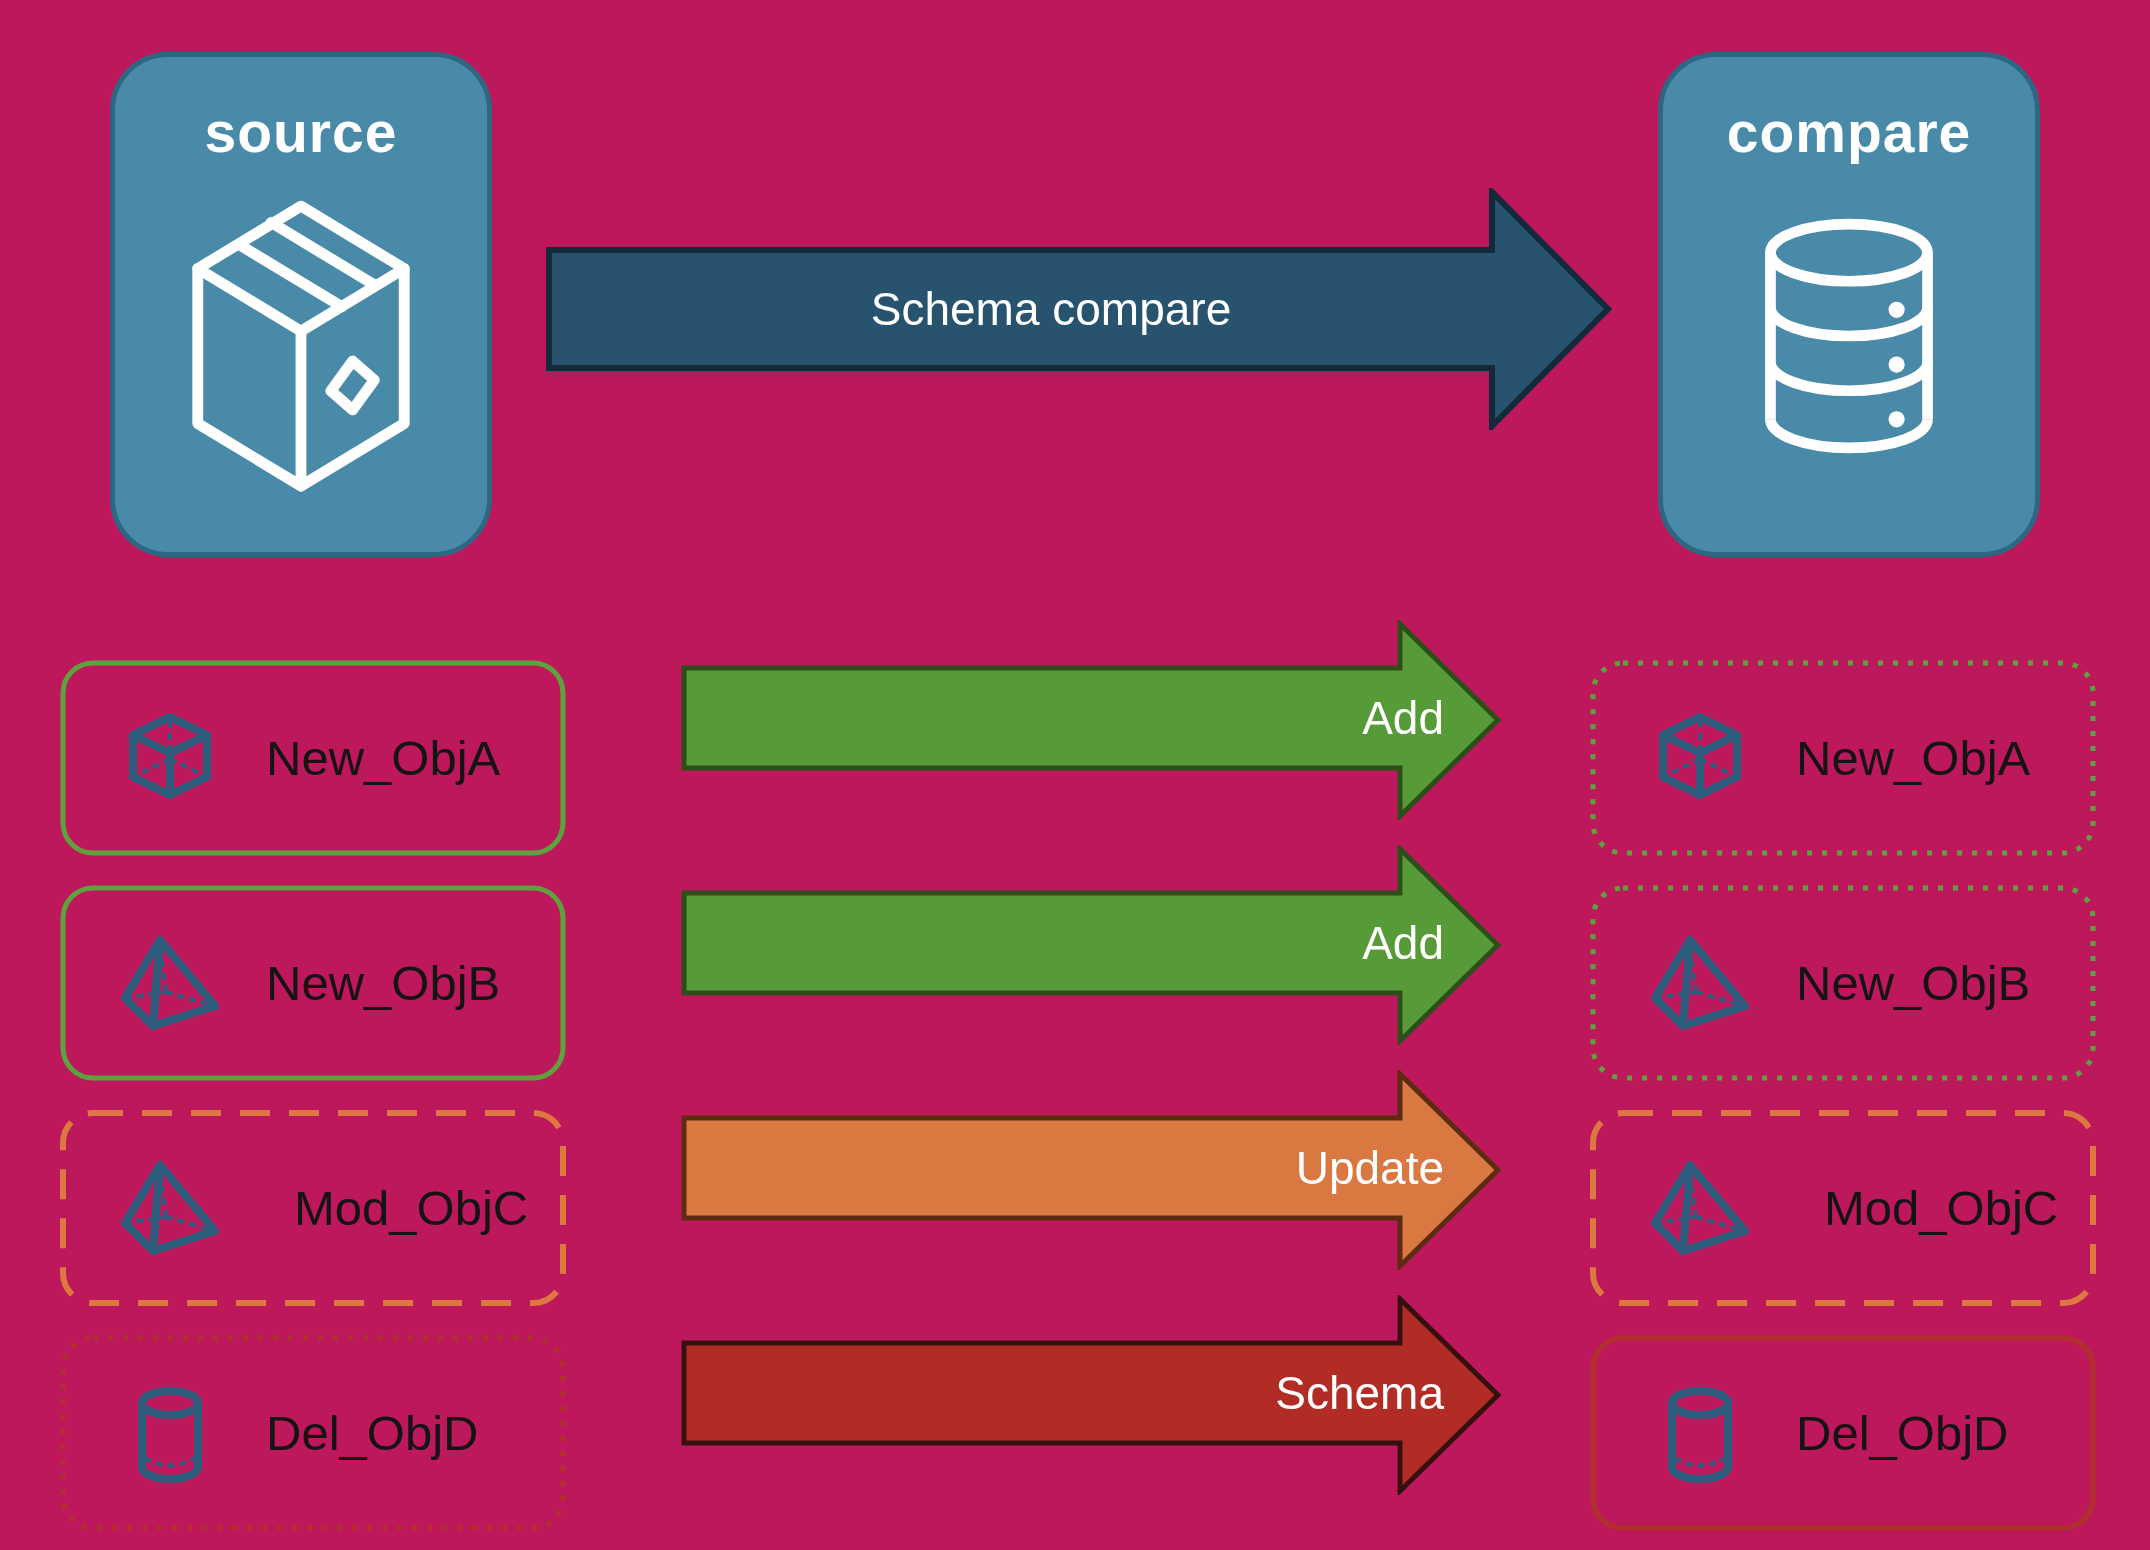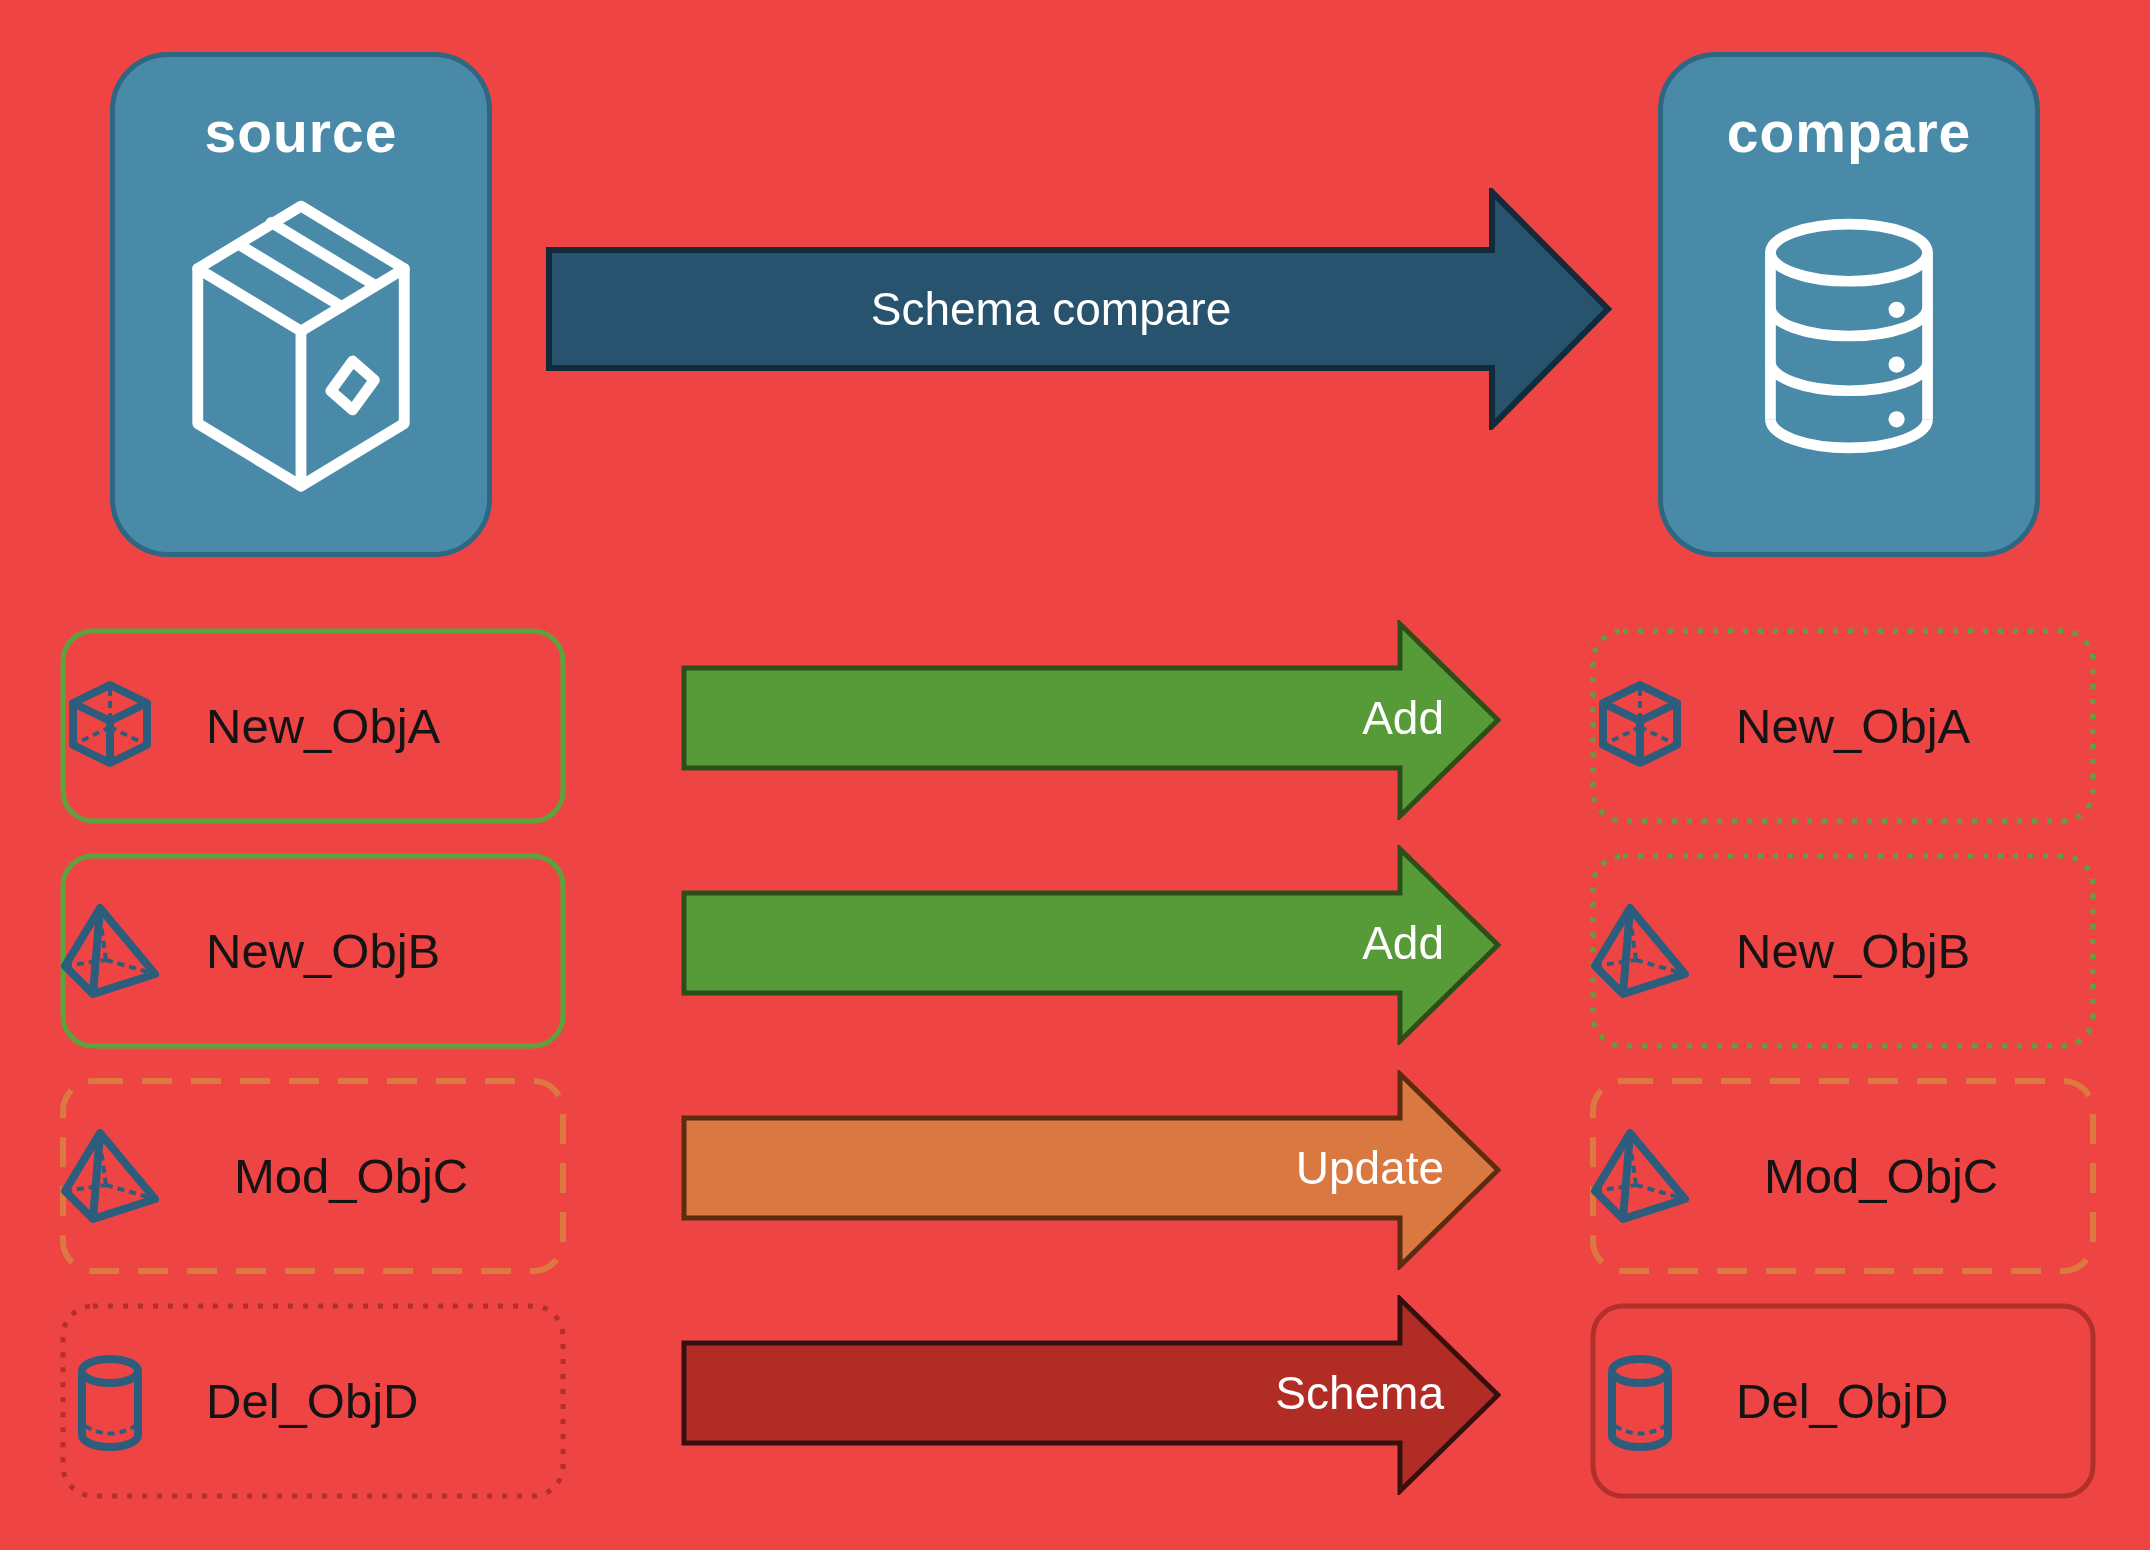--- a/index.html
+++ b/index.html
@@ -1,17 +1,17 @@
 <!DOCTYPE html>
 <html><head>
 <meta charset="utf-8">
 <style>
   html,body{margin:0;padding:0;background:#ffffff;}
   .canvas{
-    position:relative;width:2150px;height:1550px;background:#ef4444;overflow:hidden;
+    position:relative;width:2150px;height:1550px;background:#be185d;overflow:hidden;
     font-family:"Liberation Sans",sans-serif;
   }
   
   .node{
     position:absolute;width:382px;height:505px;box-sizing:border-box;
     background:#4a8aa9;border:5px solid #2d6781;border-radius:58px;color:#ffffff;
   }
   .node-source{left:110px;top:52px;}
   .node-target{left:1658px;top:52px;}
   .node-title{text-align:center;margin-top:42px;font-size:57px;font-weight:bold;letter-spacing:1px;}
@@ -26,21 +26,21 @@
   .big-arrow .arrow-label{left:0;top:62px;width:946px;height:118px;line-height:118px;}
   .row-arrow .arrow-label{left:12px;top:48px;width:719px;height:100px;line-height:100px;text-align:right;}
   .p-navy{fill:#27536e;stroke:#132a3b;stroke-width:6;stroke-linejoin:miter;}
   .p-green{fill:#579b38;stroke:#2d4e18;stroke-width:5;stroke-linejoin:miter;}
   .p-orange{fill:#d97840;stroke:#5d2b10;stroke-width:5;stroke-linejoin:miter;}
   .p-red{fill:#b22c26;stroke:#36100f;stroke-width:5;stroke-linejoin:miter;}
 
   
   .obj-box{
     position:absolute;width:584px;height:196px;box-sizing:border-box;
-    display:flex;align-items:center;
+    display:flex;align-items:center;padding-left:60px;margin-top:32px;
   }
   .obj-left{left:60px;}
   .obj-right{left:1590px;}
   .r0{top:628px;} .r1{top:853px;} .r2{top:1078px;gap:28px;} .r3{top:1303px;}
   .bsvg{position:absolute;left:0;top:0;}
   .bsvg rect{fill:none;}
   .bs-green{stroke:#5ea23e;stroke-width:5;}
   .bs-orange{stroke:#dd7840;stroke-width:6;}
   .bs-red{stroke:#b2302b;stroke-width:5;}
   .bs-dotted{stroke-dasharray:5 10;}

